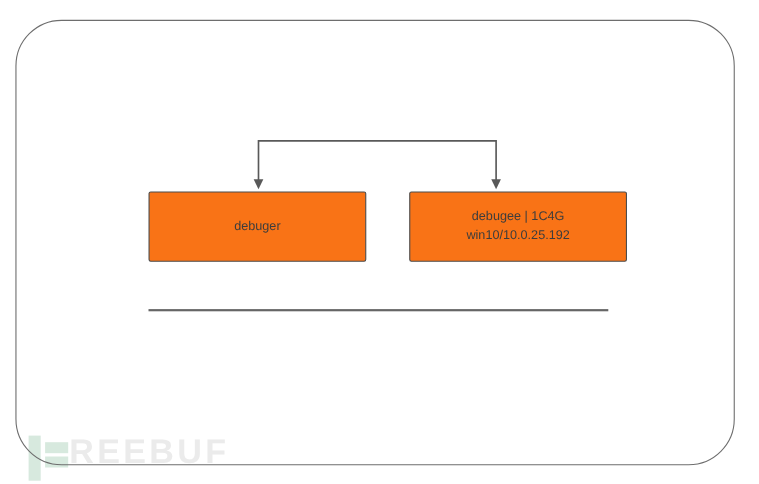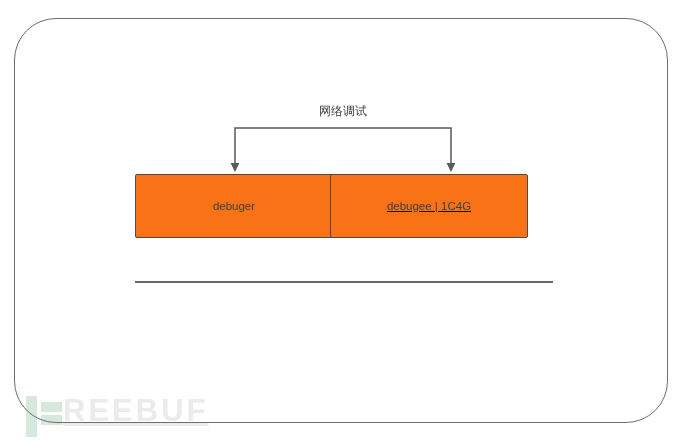--- a/index.html
+++ b/index.html
@@ -30,21 +30,20 @@
   .wm-hbar1 { left: 41px; top: 402px; width: 21px; height: 10px; }
   .wm-hbar2 { left: 41px; top: 415px; width: 21px; height: 10px; }
   .wm-text {
     position: absolute;
     left: 63px; top: 395px;
     font-size: 31px;
     font-weight: bold;
     letter-spacing: 3px;
     color: #ebebeb;
     line-height: 1;
-    text-decoration: underline;
   }
 
   
   .container {
     position: absolute;
     left: 14px; top: 18px;
     width: 652px; height: 403px;
     border: 1.5px solid #6e6e6e;
     border-radius: 42px;
     background: transparent;
@@ -79,21 +78,21 @@
     border: 1.5px solid #4c4c4c;
     border-radius: 2px;
     background: #f97316;
     display: flex;
     flex-direction: column;
     align-items: center;
     justify-content: center;
     z-index: 4;
   }
   .node-left  { left: 135px; }
-  .node-right { left: 330px; text-decoration: underline; }
+  .node-right { left: 372px; }
   .node-title, .node-subtitle {
     font-size: 11.5px;
     line-height: 1.45;
     color: #3d3d3d;
     text-align: center;
     white-space: nowrap;
   }
 
   
   .platform-divider {
@@ -126,25 +125,25 @@
   </div>
 
   <div class="container"></div>
 
   <svg class="connector-svg" viewBox="0 0 690 440" xmlns="http://www.w3.org/2000/svg">
     <path d="M235 164 L235 128 L451 128 L451 164" fill="none" stroke="#595959" stroke-width="1.5"></path>
     <path d="M230.6 163 L239.4 163 L235 172 Z" fill="#595959"></path>
     <path d="M446.6 163 L455.4 163 L451 172 Z" fill="#595959"></path>
   </svg>
 
-  <div class="connector-label">网络调试</div>
 
   <div class="node node-left">
     <span class="node-title">debuger</span>
   </div>
 
   <div class="node node-right">
     <span class="node-title">debugee | 1C4G</span>
+    <span class="node-subtitle">win10/10.0.25.192</span>
   </div>
 
   <div class="platform-divider"></div>
 
 </div>
 
 </body></html>

